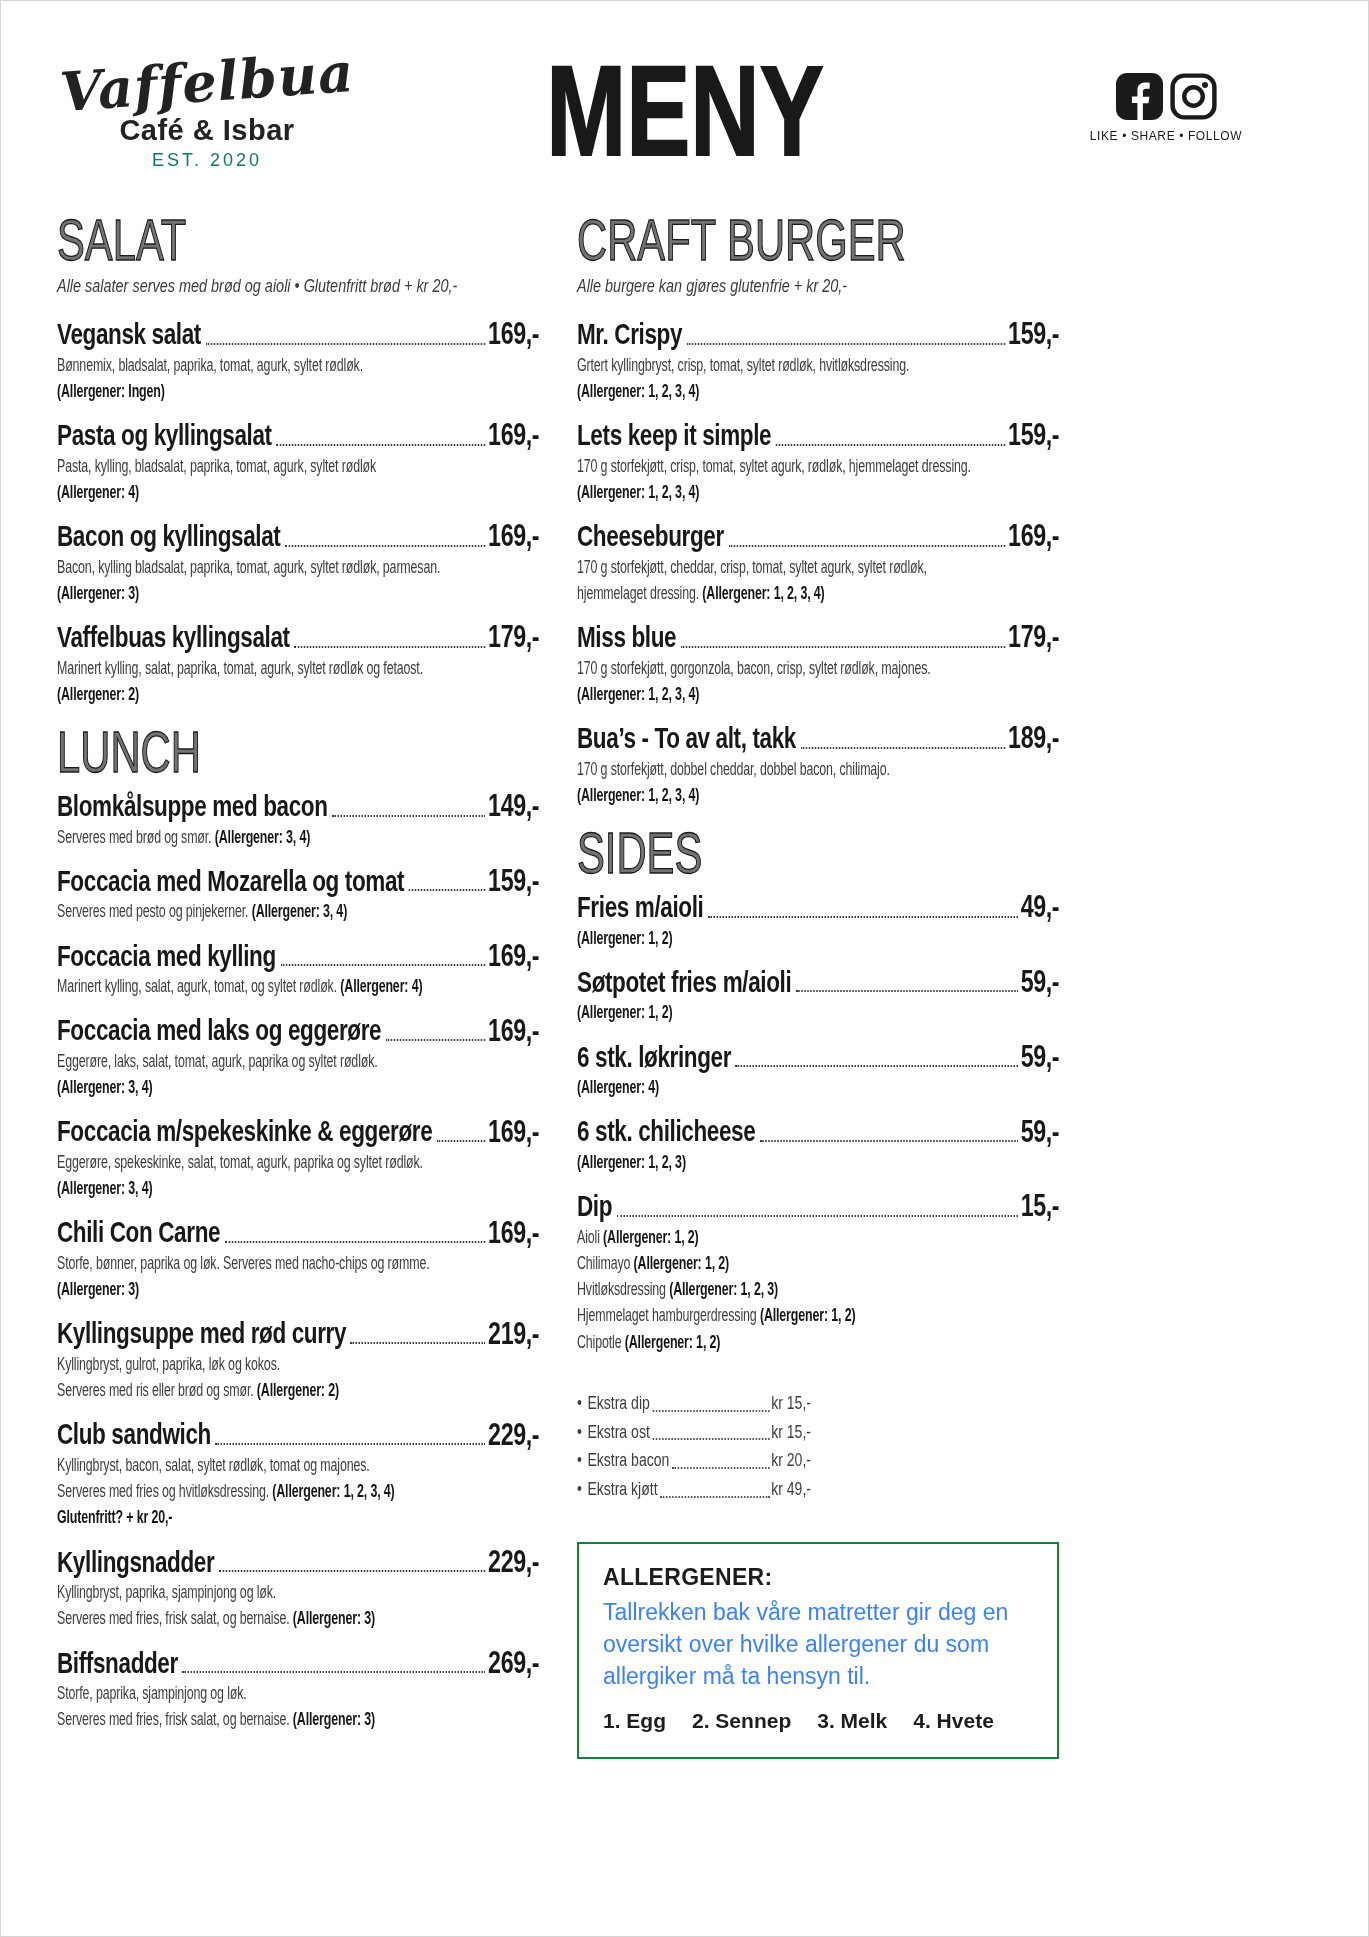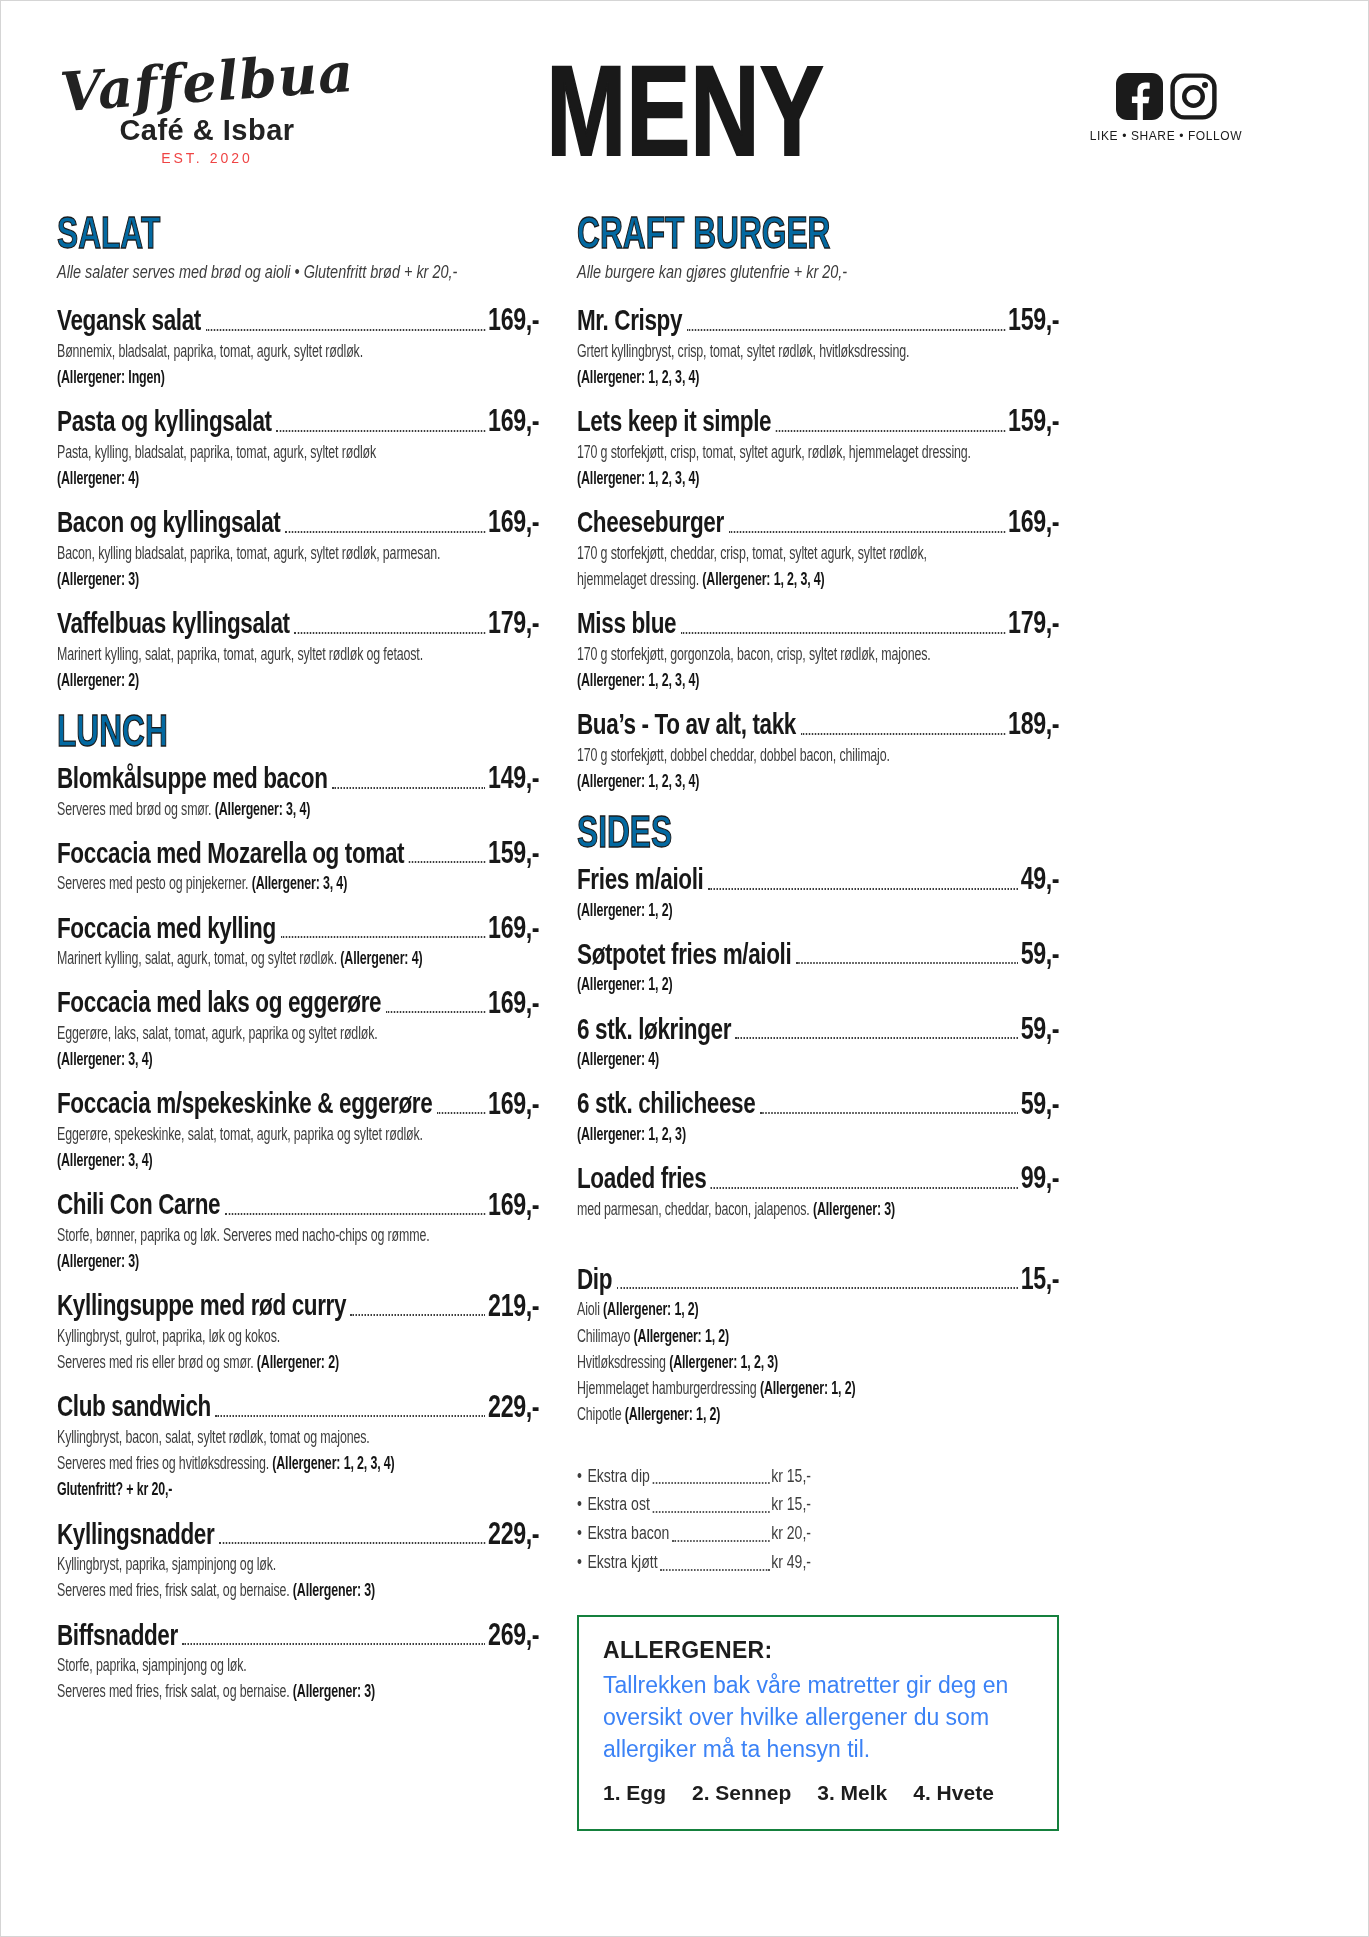--- a/index.html
+++ b/index.html
@@ -21,21 +21,21 @@
   
   .header { position:relative; width:1000px; height:146px; }
   .logo-block { width:300px; text-align:center; }
   .logo-script {
     font-family:"DejaVu Serif", serif;
     font-style:italic; font-weight:bold;
     font-size:54px; line-height:1.1; letter-spacing:1px;
     transform:rotate(-4deg); color:#222;
   }
   .logo-sub { font-size:29px; font-weight:bold; letter-spacing:.5px; margin-top:2px; color:#222; }
-  .logo-est { font-size:14px; letter-spacing:3px; margin-top:3px; color:#ef4444; }
+  .logo-est { font-size:18px; letter-spacing:3px; margin-top:3px; color:#0f766e; }
   .meny {
     position:absolute; left:628px; top:-6px;
     transform:translateX(-50%);
     font-size:128px; font-weight:900; line-height:1;
     color:#191919; -webkit-text-stroke:2px #191919;
     white-space:nowrap;
   }
   .meny .cond { display:inline-block; transform:scaleX(.75); transform-origin:center top; }
 
   .social { position:absolute; top:72px; right:112px; width:180px; text-align:center; }
@@ -43,22 +43,22 @@
   .icon { width:47px; height:47px; display:inline-block; }
   .icon svg { width:100%; height:100%; display:block; }
   .tagline { margin-top:9px; font-size:12px; letter-spacing:.6px; color:#1b1b1b; white-space:nowrap; }
 
   
   .columns { display:flex; gap:38px; margin-top:12px; width:1002px; }
   .col { width:482px; flex:0 0 482px; }
 
   .menu-section:not(:first-child) { margin-top:16px; }
   .sec-heading {
-    font-size:44px; font-weight:700; line-height:1;
-    color:#0369a1; -webkit-text-stroke:1.3px #1a1a1a;
+    font-size:58px; font-weight:400; line-height:1;
+    color:#737373; -webkit-text-stroke:1.3px #1a1a1a;
     margin-bottom:8px; white-space:nowrap;
   }
   .sec-heading .cond { display:inline-block; transform:scaleX(.72); transform-origin:left center; }
   .sec-note {
     font-style:italic; font-size:19px; color:#3c3c3c;
     white-space:nowrap; transform:scaleX(.76); transform-origin:left top;
     margin:-2px 0 20px;
   }
 
   .menu-item { margin-bottom:14px; }
@@ -334,28 +334,20 @@
             <div class="item-desc"><span class="b">(Allergener: 4)</span></div>
           </div>
           <div class="menu-item">
             <div class="item-row">
               <span class="item-name">6 stk. chilicheese</span>
               <span class="leader"></span>
               <span class="item-price">59,-</span>
             </div>
             <div class="item-desc"><span class="b">(Allergener: 1, 2, 3)</span></div>
           </div>
-          <div class="menu-item gap-after">
-            <div class="item-row">
-              <span class="item-name">Loaded fries</span>
-              <span class="leader"></span>
-              <span class="item-price">99,-</span>
-            </div>
-            <div class="item-desc"><span>med parmesan, cheddar, bacon, jalapenos. </span><span class="b">(Allergener: 3)</span></div>
-          </div>
           <div class="menu-item">
             <div class="item-row">
               <span class="item-name">Dip</span>
               <span class="leader"></span>
               <span class="item-price">15,-</span>
             </div>
             <div class="item-desc"><span>Aioli </span><span class="b">(Allergener: 1, 2)</span></div>
             <div class="item-desc"><span>Chilimayo </span><span class="b">(Allergener: 1, 2)</span></div>
             <div class="item-desc"><span>Hvitløksdressing </span><span class="b">(Allergener: 1, 2, 3)</span></div>
             <div class="item-desc"><span>Hjemmelaget hamburgerdressing </span><span class="b">(Allergener: 1, 2)</span></div>

